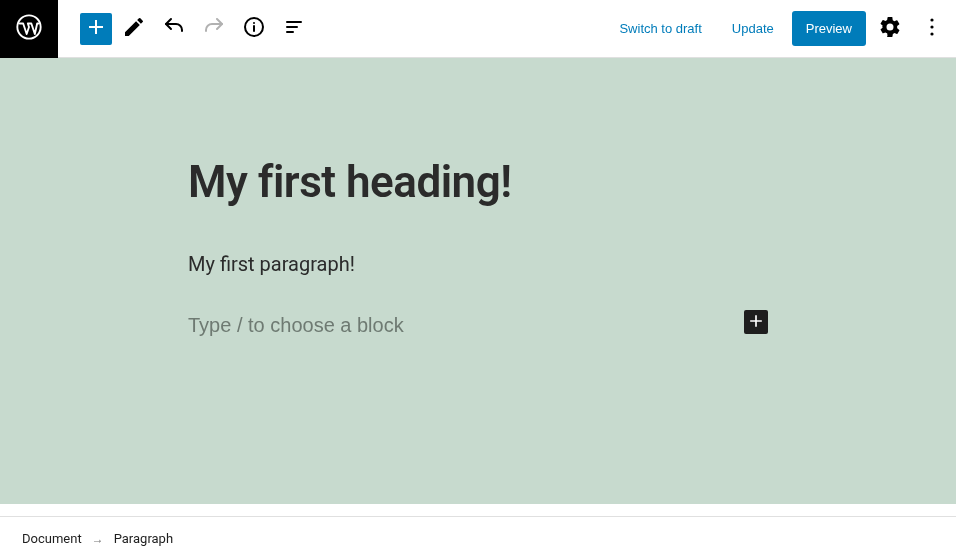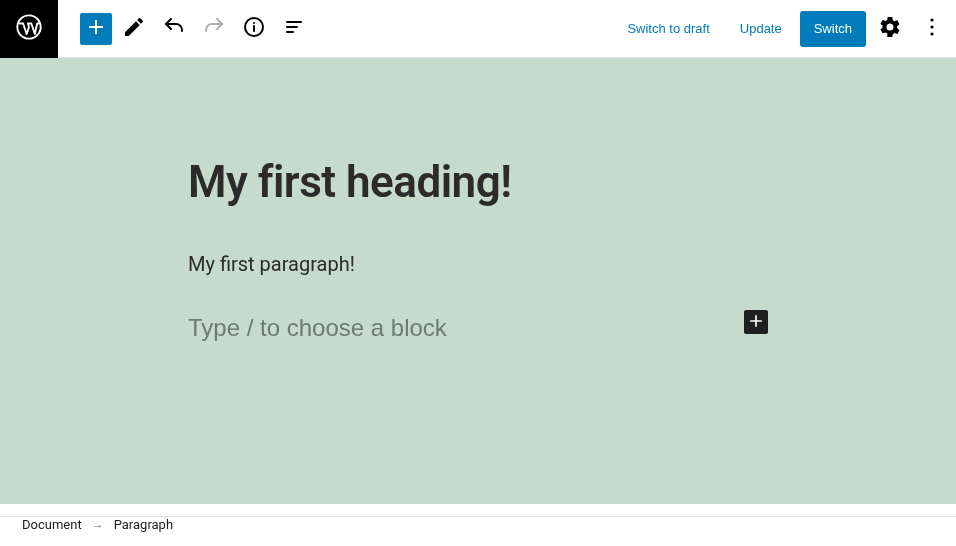--- a/index.html
+++ b/index.html
@@ -10,38 +10,38 @@
   .topbar { height: 58px; background: #fff; border-bottom: 1px solid #e0e0e0; display: flex; align-items: center; justify-content: space-between; position: relative; }
   .tb-left { display: flex; align-items: center; height: 100%; }
   .wp-logo { width: 58px; height: 58px; background: #000; display: flex; align-items: center; justify-content: center; color: #fff; }
   .wp-logo svg { width: 28px; height: 28px; }
   .tool-group { display: flex; align-items: center; gap: 4px; margin-left: 22px; }
   .icon-btn { width: 36px; height: 36px; display: flex; align-items: center; justify-content: center; background: transparent; border: none; cursor: pointer; border-radius: 2px; }
   .icon-btn svg { width: 24px; height: 24px; }
   .icon-btn.primary { background: #007cba; color: #fff; border-radius: 2px; width: 32px; height: 32px; }
   .icon-btn.primary svg { width: 24px; height: 24px; }
   .icon-btn.disabled svg { opacity: 0.3; }
-  .tb-right { display: flex; gap: 6px; padding-right: 6px; }
+  .tb-right { display: flex; align-items: center; gap: 6px; padding-right: 6px; }
   .link-btn { background: none; border: none; color: #007cba; font-size: 13px; padding: 8px 12px; cursor: pointer; }
   .update-btn { background: #007cba; color: #fff; border: none; border-radius: 3px; font-size: 13px; padding: 10px 14px; cursor: pointer; font-weight: 400; }
 
   
   .canvas-wrap { flex: 1 1 auto; display: flex; flex-direction: column; overflow: hidden; gap: 12px; }
   .canvas { flex: 1 1 auto; background: #c7dace; position: relative; overflow: auto; }
   .content { max-width: 620px; margin: 0 auto; padding: 98px 20px 40px; }
   .post-title { font-size: 44px; font-weight: 600; color: #2b2b2b; letter-spacing: -0.5px; margin-bottom: 44px; }
   .paragraph { font-size: 20px; color: #2b2b2b; margin-bottom: 38px; }
   .block-input-row { display: flex; align-items: center; position: relative; }
-  .block-input { flex: 1 1 auto; font-size: 24px; color: #2b2b2b; background: transparent; border: none; outline: none; caret-color: #2b2b2b; padding: 0; }
+  .block-input { flex: 1 1 auto; font-size: 20px; color: #2b2b2b; background: transparent; border: none; outline: none; caret-color: #2b2b2b; padding: 0; }
   .block-input::placeholder { color: #6e7a72; }
   .inline-inserter { width: 24px; height: 24px; background: #1e1e1e; display: flex; align-items: center; justify-content: center; border: none; cursor: pointer; border-radius: 2px; position: absolute; right: 0; top: -4px; }
   .inline-inserter svg { width: 20px; height: 20px; color: #fff; }
 
   
-  .breadcrumb { height: 30px; background: #fff; border-top: 1px solid #e0e0e0; display: flex; align-items: flex-start; gap: 10px; padding: 0 22px; font-size: 13px; color: #1e1e1e; }
+  .breadcrumb { height: 30px; background: #fff; border-top: 1px solid #e0e0e0; display: flex; align-items: flex-end; gap: 10px; padding: 0 22px; font-size: 13px; color: #1e1e1e; }
   .crumb-sep { color: #757575; font-size: 12px; }
 </style>
 </head>
 <body>
 
 <div class="app">
 
   <div class="topbar">
     <div class="tb-left">
       <div class="wp-logo">
@@ -100,21 +100,21 @@
                 <line x1="5" y1="17" x2="11" y2="17"></line>
               </svg>
           </span>
         </button>
       </div>
     </div>
 
     <div class="tb-right">
       <button class="link-btn">Switch to draft</button>
       <button class="link-btn">Update</button>
-      <button class="update-btn">Switch</button>
+      <button class="update-btn">Preview</button>
       <button class="icon-btn">
         <span>
           <svg viewBox="0 0 24 24" fill="currentColor">
               <path d="M19.14 12.94a7.14 7.14 0 0 0 .05-.94 7.14 7.14 0 0 0-.05-.94l2.03-1.58a.5.5 0 0 0 .12-.64l-1.92-3.32a.5.5 0 0 0-.61-.22l-2.39.96a7.03 7.03 0 0 0-1.62-.94l-.36-2.54A.5.5 0 0 0 14 2h-4a.5.5 0 0 0-.49.42l-.36 2.54c-.58.24-1.12.55-1.62.94l-2.39-.96a.5.5 0 0 0-.61.22L2.61 8.48a.5.5 0 0 0 .12.64l2.03 1.58c-.3.31-.5.63-.5.94s.2.63.5.94l-2.03 1.58a.5.5 0 0 0-.12.64l1.92 3.32c.14.24.42.33.61.22l2.39-.96c.5.39 1.04.7 1.62.94l.36 2.54A.5.5 0 0 0 10 22h4a.5.5 0 0 0 .49-.42l.36-2.54c.58-.24 1.12-.55 1.62-.94l2.39.96c.24.1.5 0 .61-.22l1.92-3.32a.5.5 0 0 0-.12-.64l-2.03-1.58zM12 15.5A3.5 3.5 0 1 1 12 8.5a3.5 3.5 0 0 1 0 7z"></path>
             </svg>
         </span>
       </button>
       <button class="icon-btn">
         <span>
           <svg viewBox="0 0 24 24" fill="currentColor">

